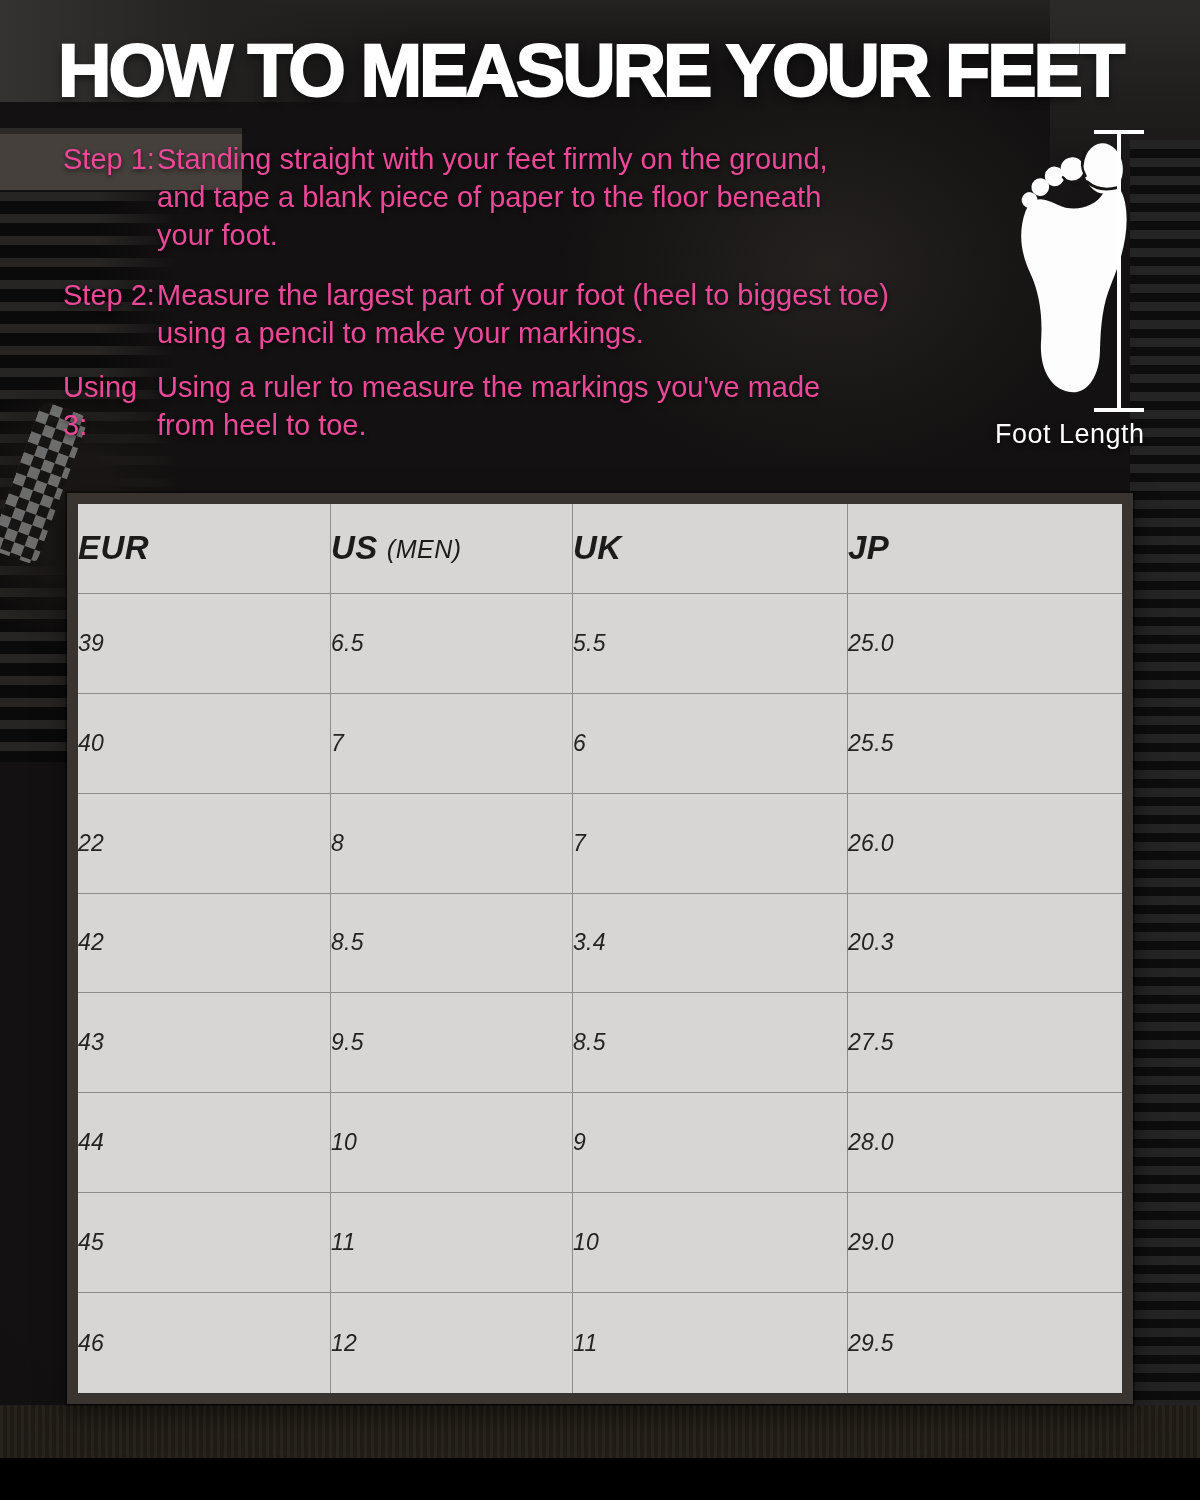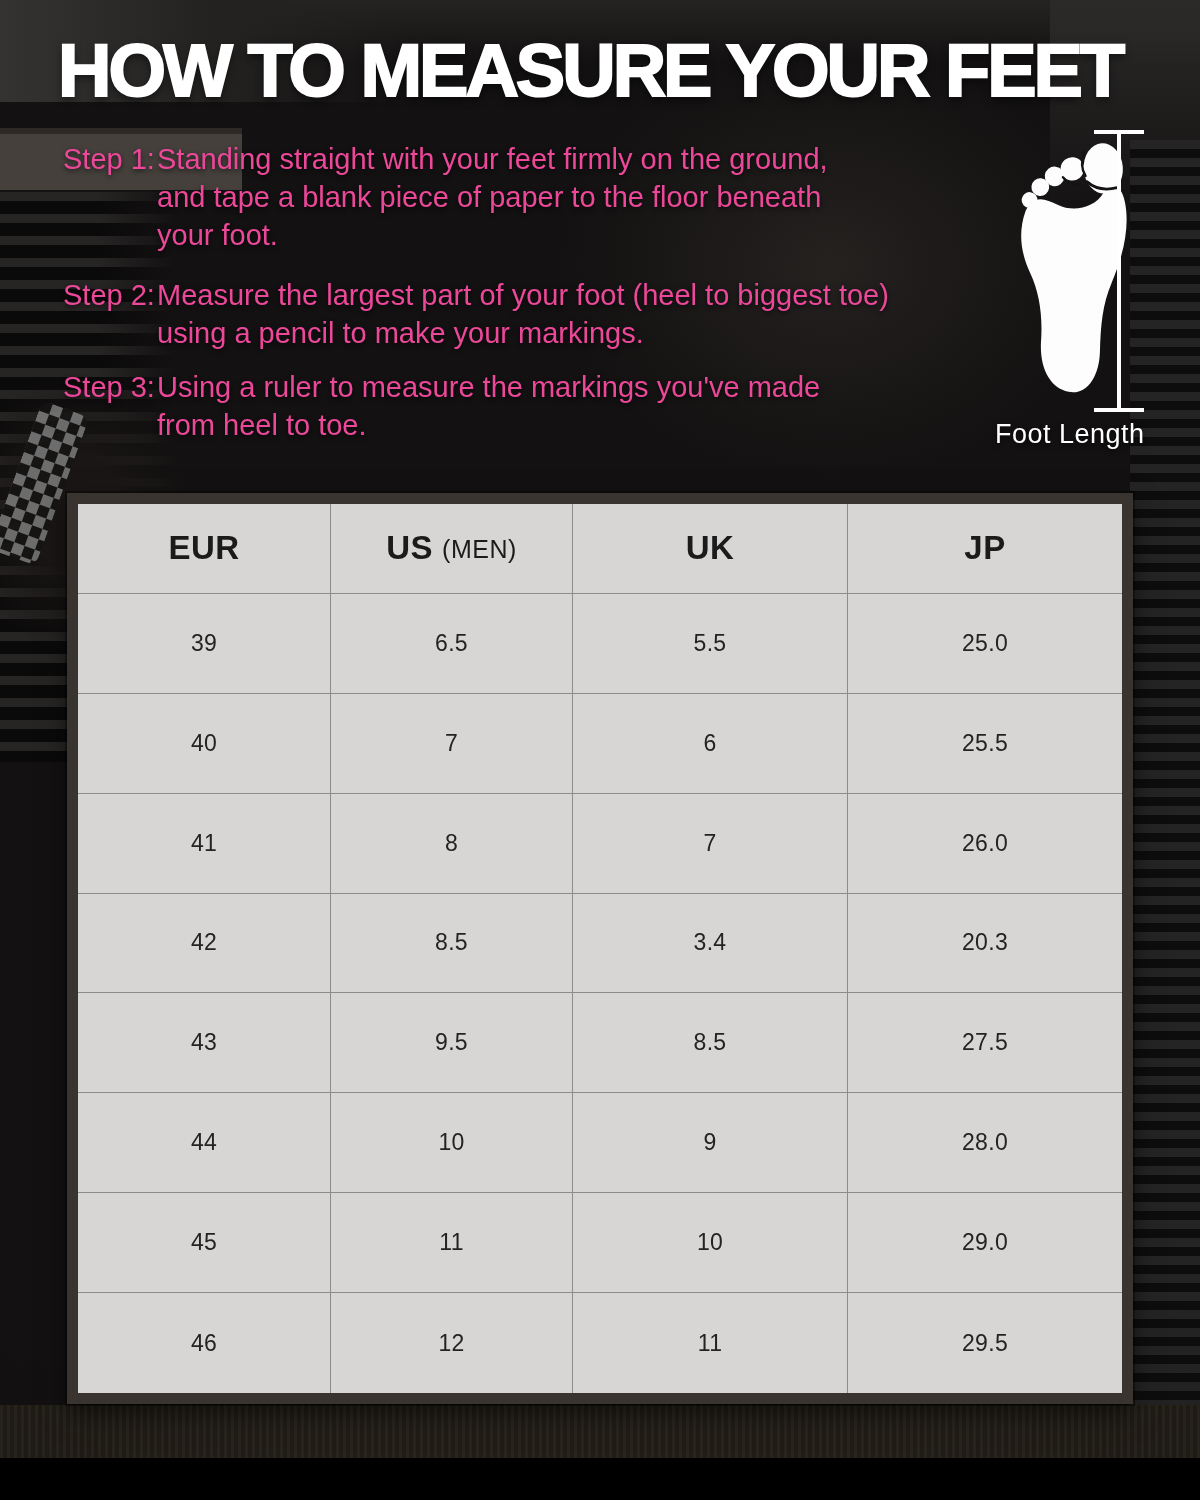--- a/index.html
+++ b/index.html
@@ -74,23 +74,24 @@
   
   .size-table {
     position:absolute; left:67px; top:493px; width:1066px; height:911px;
     border:11px solid #3a3431; background:#d8d6d4;
     box-shadow:0 0 0 2px rgba(0,0,0,.35), 0 10px 24px rgba(0,0,0,.5);
     display:grid;
     grid-template-columns:253fr 242fr 275fr 274fr;
     grid-template-rows:90fr repeat(8, 100fr);
   }
   .cell {
-    display:flex; align-items:center; justify-content:center;
+    display:flex; align-items:center; justify-content:flex-start;
     border-right:1px solid #8e8b89; border-bottom:1px solid #8e8b89;
     color:#232323;
+    font-style:italic;
   }
   .cell:nth-child(4n) { border-right:none; }
   .cell:nth-last-child(-n+4) { border-bottom:none; }
   .th { font-weight:700; font-size:33px; letter-spacing:.5px; color:#1b1b1b; }
   .th-sub { font-size:25px; font-weight:400; margin-left:9px; letter-spacing:.5px;
     transform:translateY(1px); }
   .th-sub:empty { display:none; }
   .td { font-size:23px; font-weight:400; letter-spacing:.3px; }
 </style>
 </head>
@@ -122,21 +123,21 @@
     </div>
   </div>
   <div class="step step-2">
     <div class="step-label">Step 2:</div>
     <div class="step-lines">
       <div>Measure the largest part of your foot (heel to biggest toe)</div>
       <div>using a pencil to make your markings.</div>
     </div>
   </div>
   <div class="step step-3">
-    <div class="step-label">Step 3:</div>
+    <div class="step-label">Using 3:</div>
     <div class="step-lines">
       <div>Using a ruler to measure the markings you've made</div>
       <div>from heel to toe.</div>
     </div>
   </div>
 
   <svg class="foot-svg" viewBox="0 0 120 290" xmlns="http://www.w3.org/2000/svg">
     <ellipse cx="88" cy="32" rx="21" ry="27" fill="#fdfdfd" transform="rotate(-10 88 32)"></ellipse>
     <circle cx="55" cy="36" r="12.5" fill="#fdfdfd"></circle>
     <circle cx="37" cy="46" r="10.5" fill="#fdfdfd"></circle>
@@ -177,21 +178,21 @@
     <div class="cell td">39</div>
     <div class="cell td">6.5</div>
     <div class="cell td">5.5</div>
     <div class="cell td">25.0</div>
 
     <div class="cell td">40</div>
     <div class="cell td">7</div>
     <div class="cell td">6</div>
     <div class="cell td">25.5</div>
 
-    <div class="cell td">41</div>
+    <div class="cell td">22</div>
     <div class="cell td">8</div>
     <div class="cell td">7</div>
     <div class="cell td">26.0</div>
 
     <div class="cell td">42</div>
     <div class="cell td">8.5</div>
     <div class="cell td">3.4</div>
     <div class="cell td">20.3</div>
 
     <div class="cell td">43</div>

